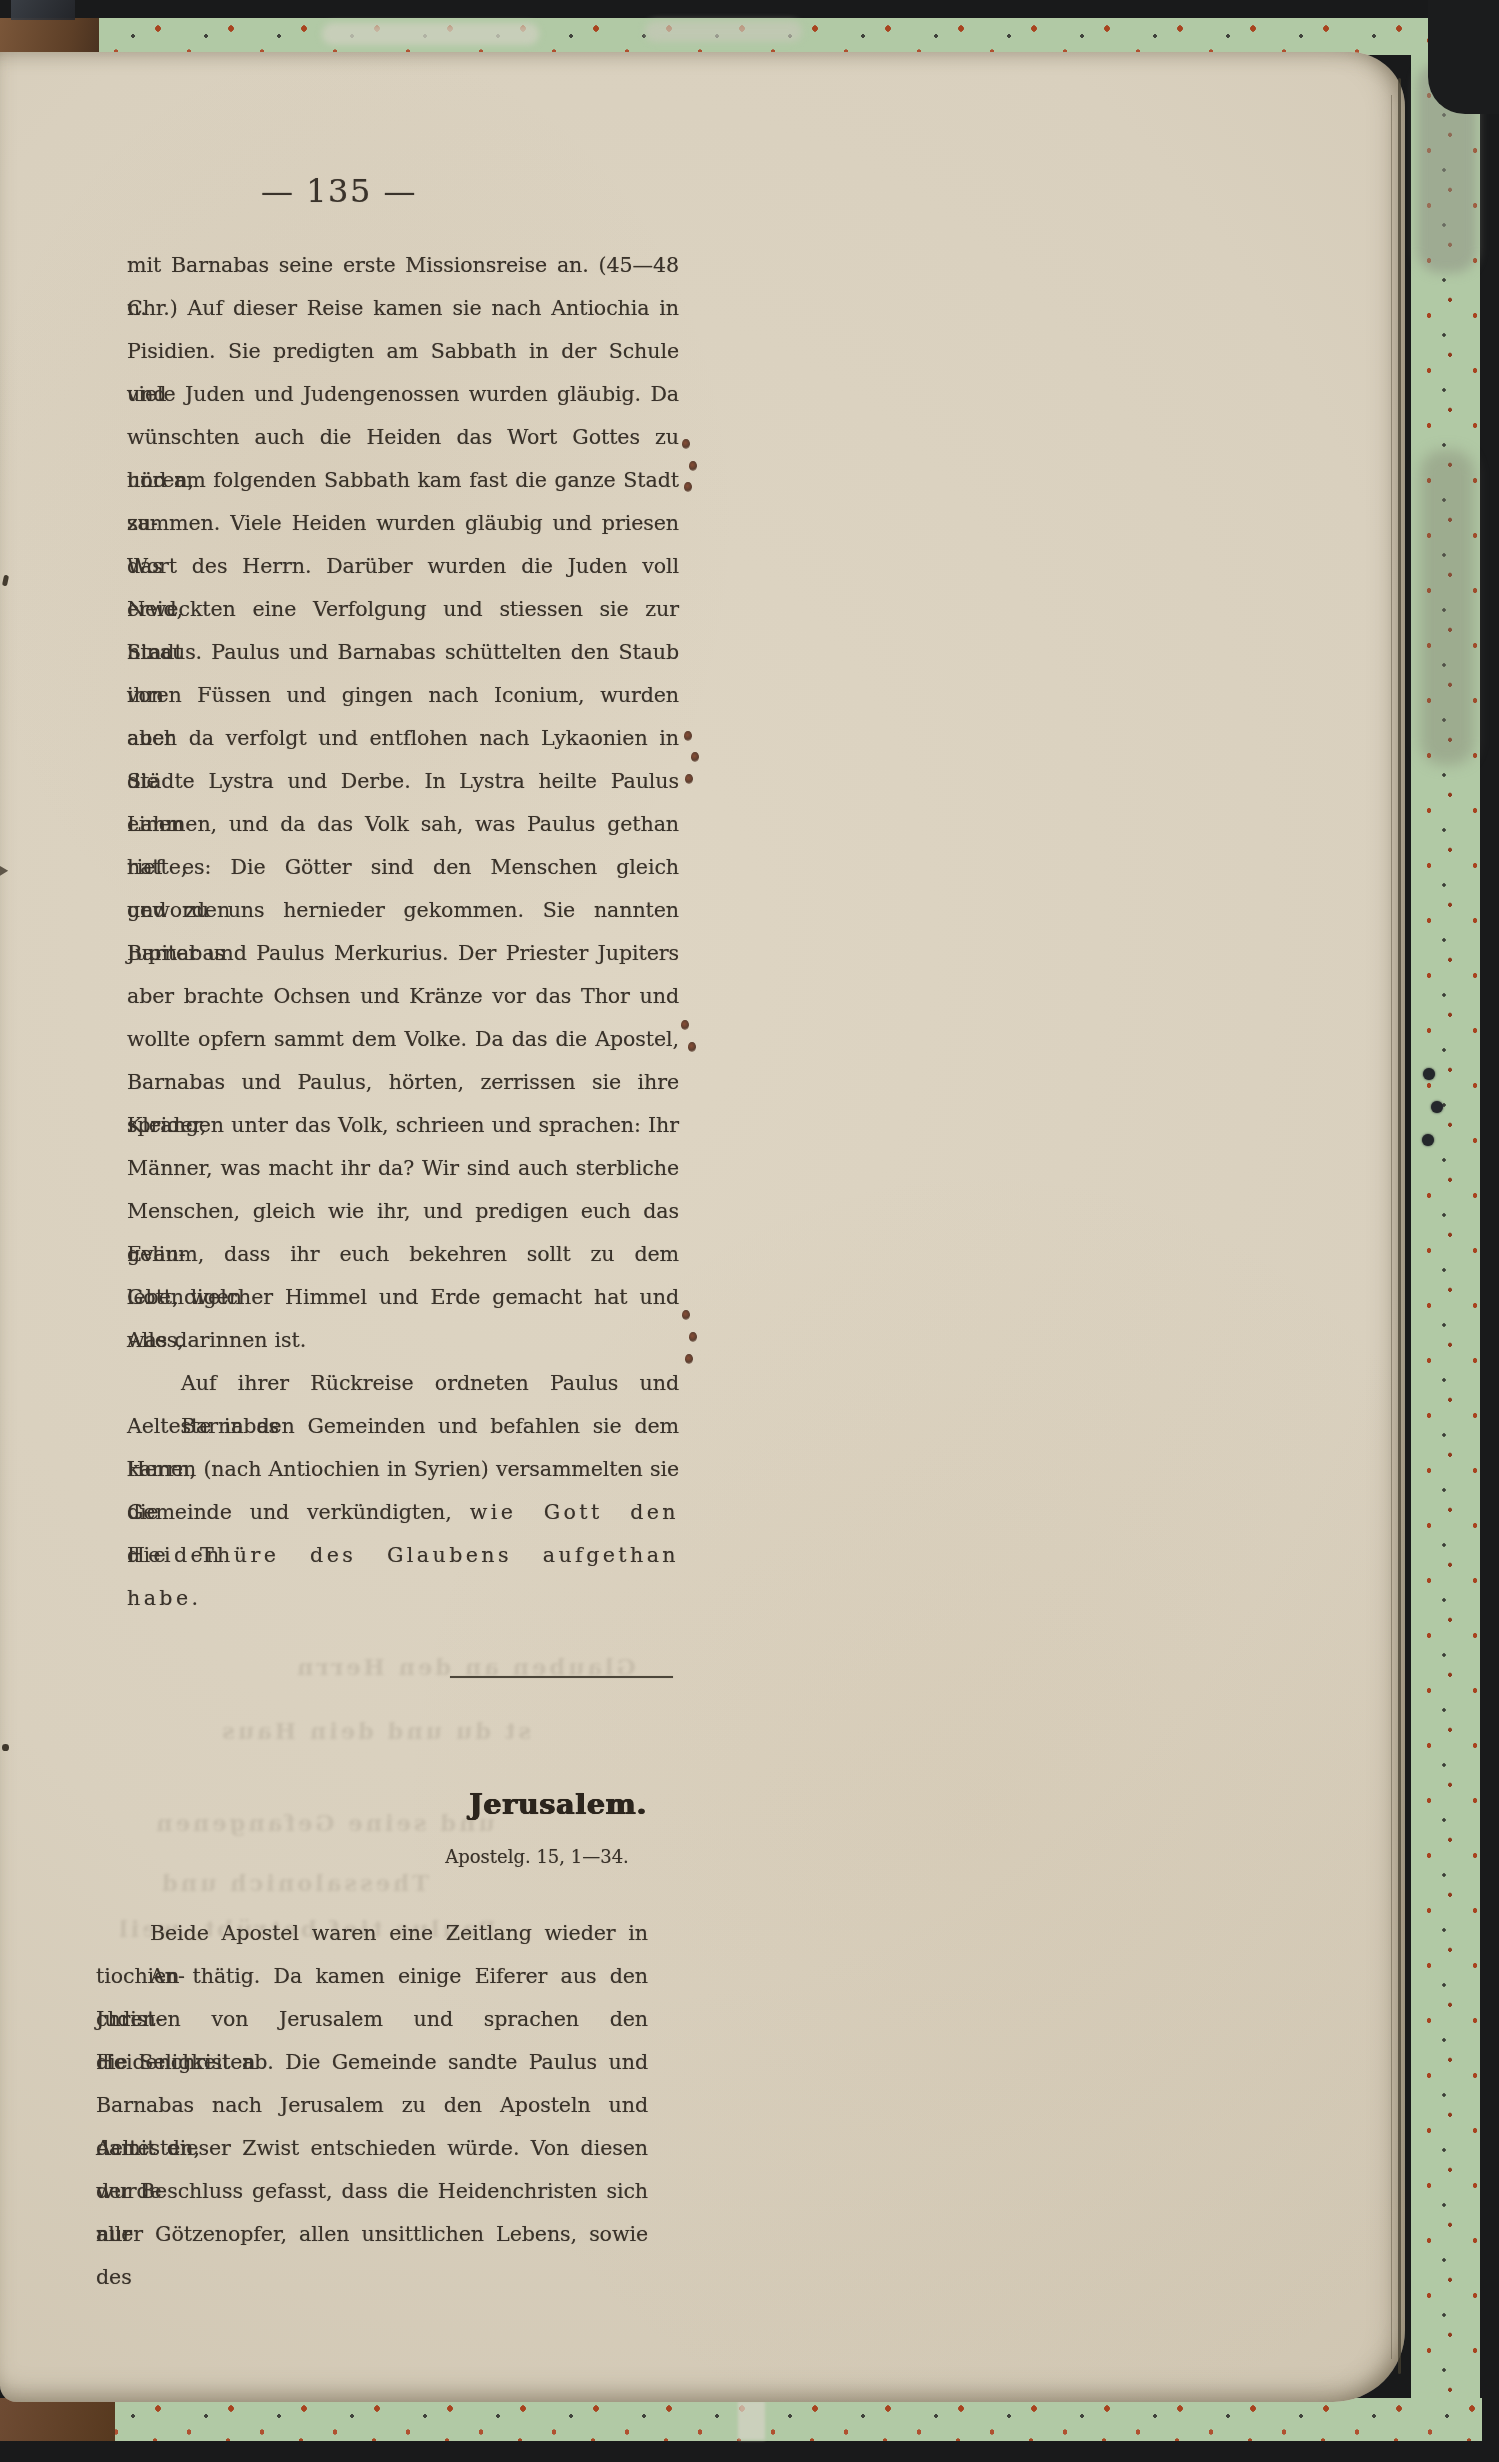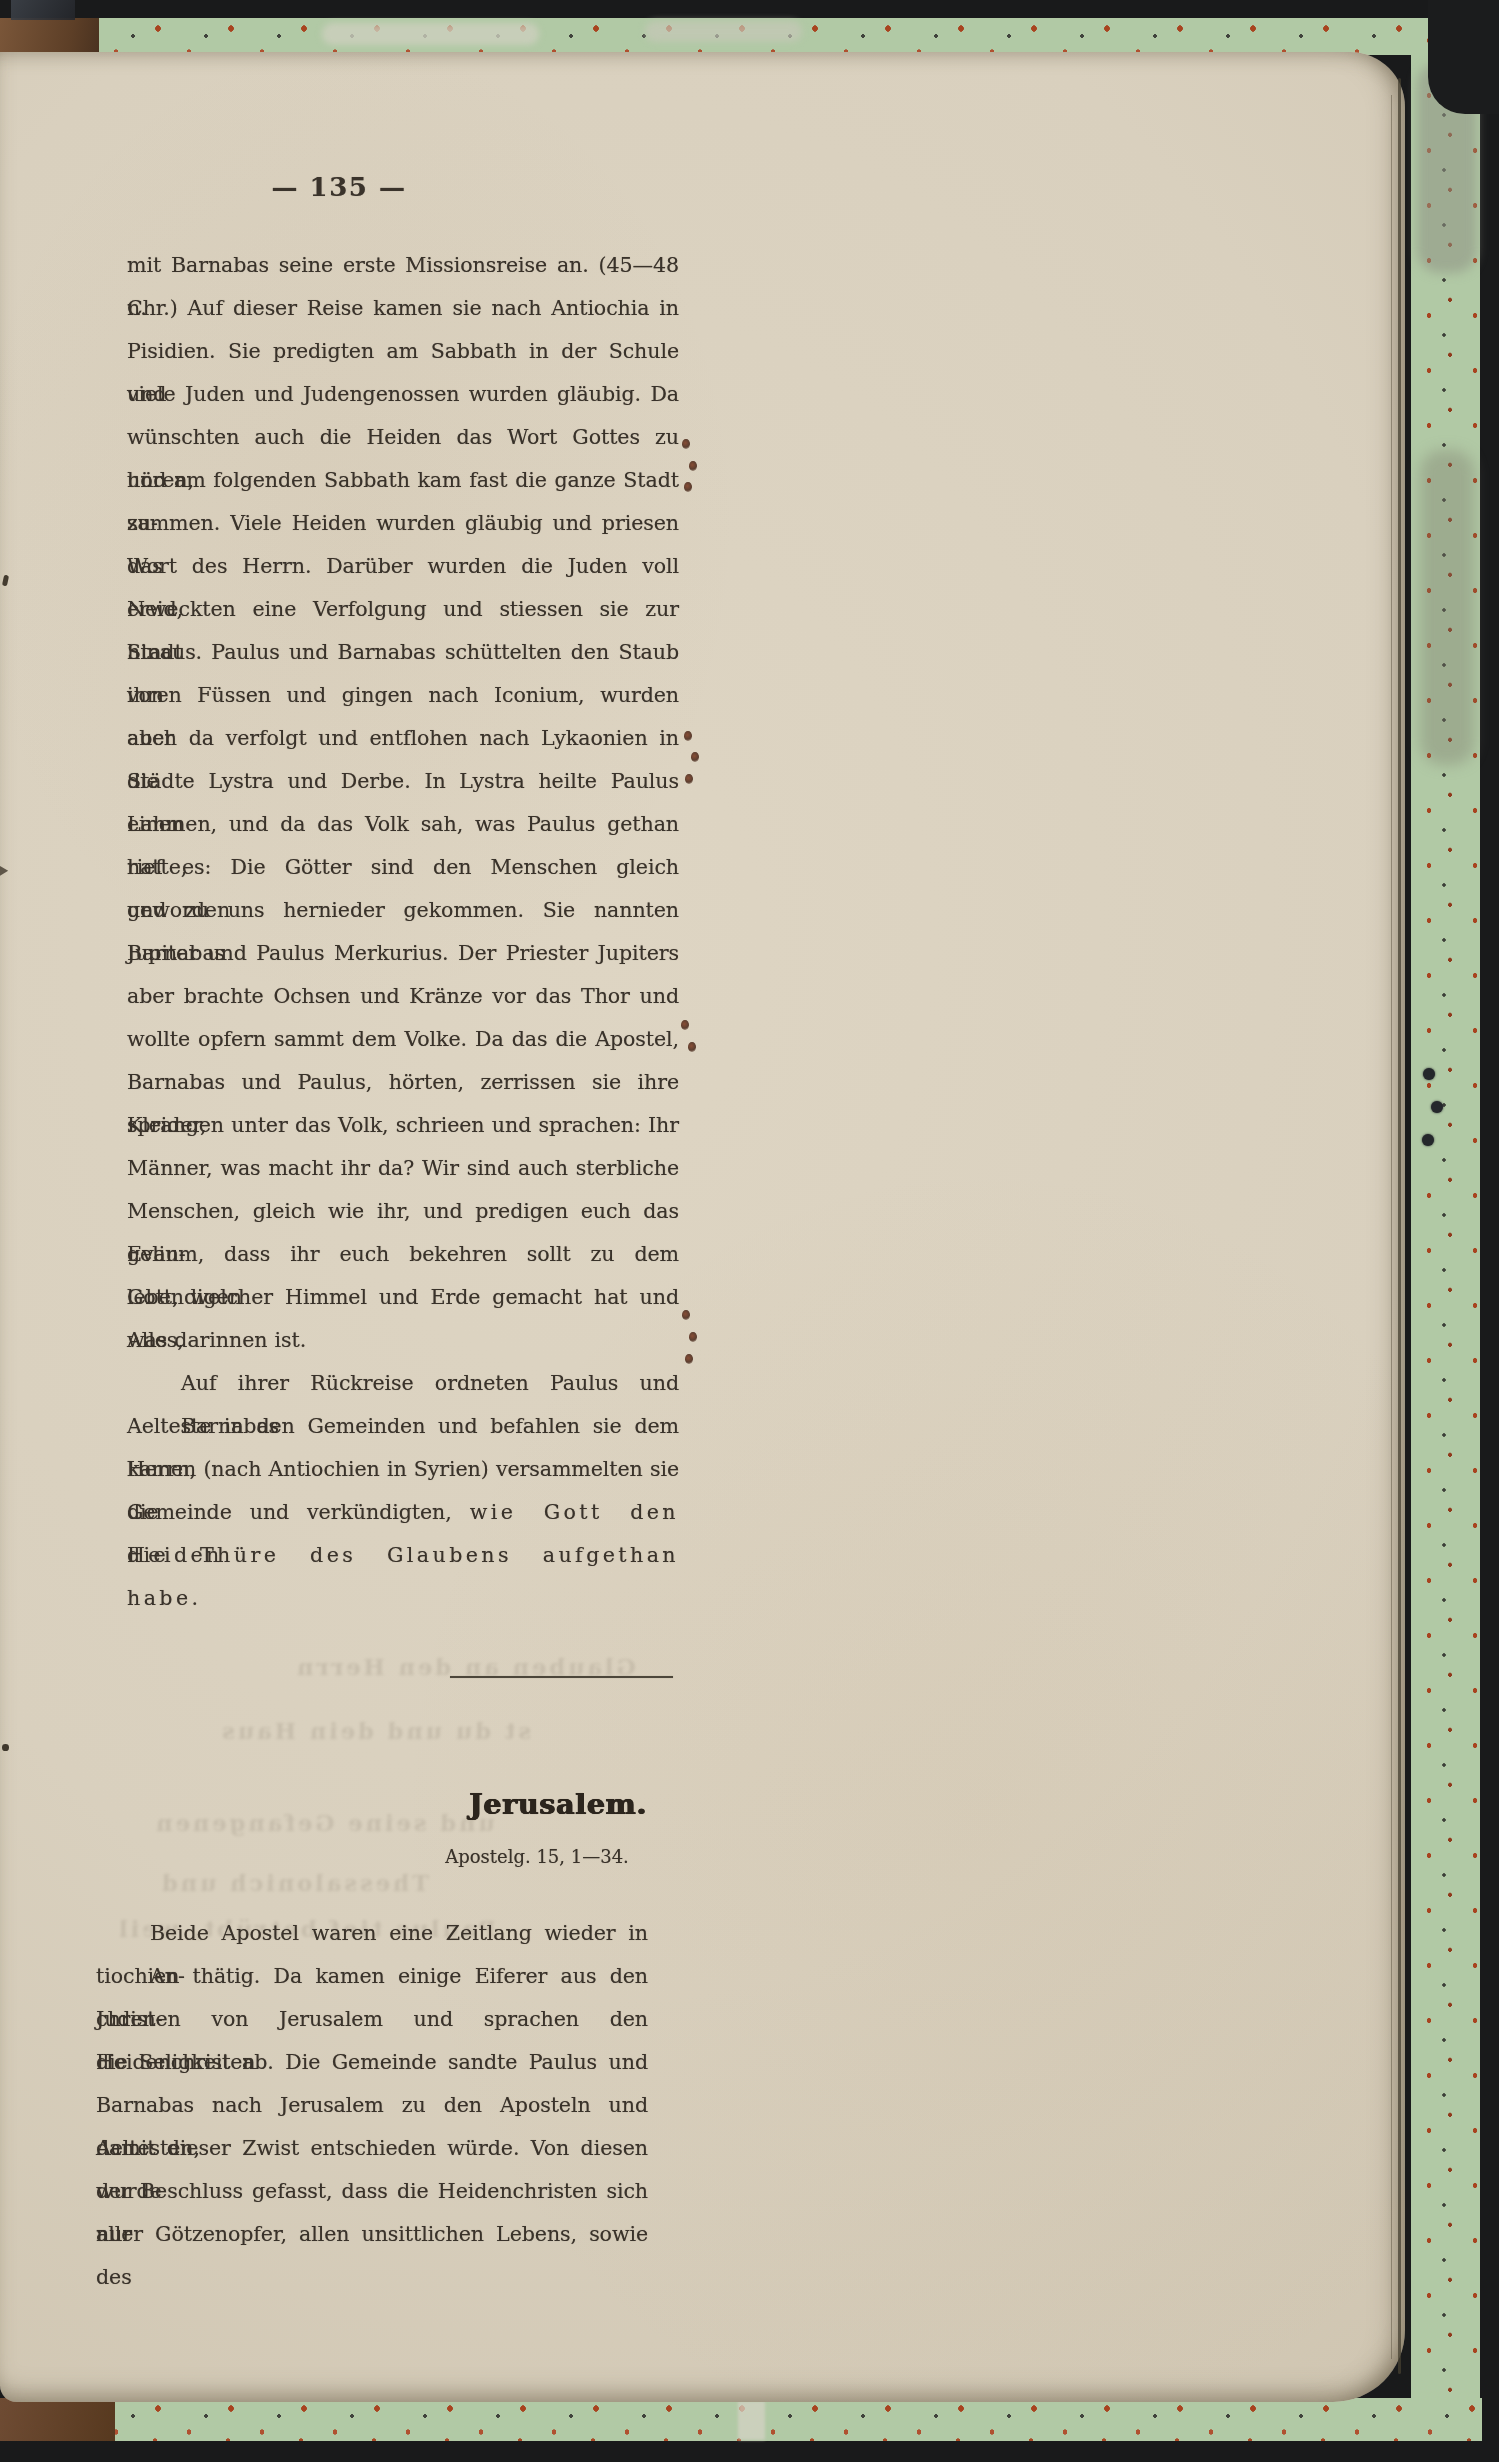--- a/index.html
+++ b/index.html
@@ -61,21 +61,21 @@
       inset 0 -18px 24px -12px rgba(92,82,60,.5),
       inset 0 15px 19.5px -13.5px rgba(95,85,62,.35);
   }
   .page::before{content:"";position:absolute;right:4.5px;top:25.5px;bottom:28.5px;width:2.2px;
     background:rgba(70,64,50,.75);border-radius:1.5px;}
   .page::after{content:"";position:absolute;right:12.7px;top:43px;bottom:43px;width:1.5px;
     background:rgba(92,84,66,.5);}
 
   .page-number{
     position:absolute;left:339px;top:120px;transform:translateX(-50%);
-    font-size:26px;font-weight:bold;letter-spacing:1.5px;color:#3a332b;white-space:nowrap;
+    font-size:32px;font-weight:normal;letter-spacing:1.5px;color:#3a332b;white-space:nowrap;
     text-shadow:0 0 0.7px rgba(58,51,43,.55);
     text-align:center;
   }
 
   .textcol{position:absolute;left:96px;width:552px;color:#39322a;font-size:20.6px;z-index:7;}
   .col-main{top:192px;margin-left:31px;}
   .col-last{top:1860px;}
   .line{
     height:43px;line-height:43px;
     text-align:justify;text-align-last:justify;

